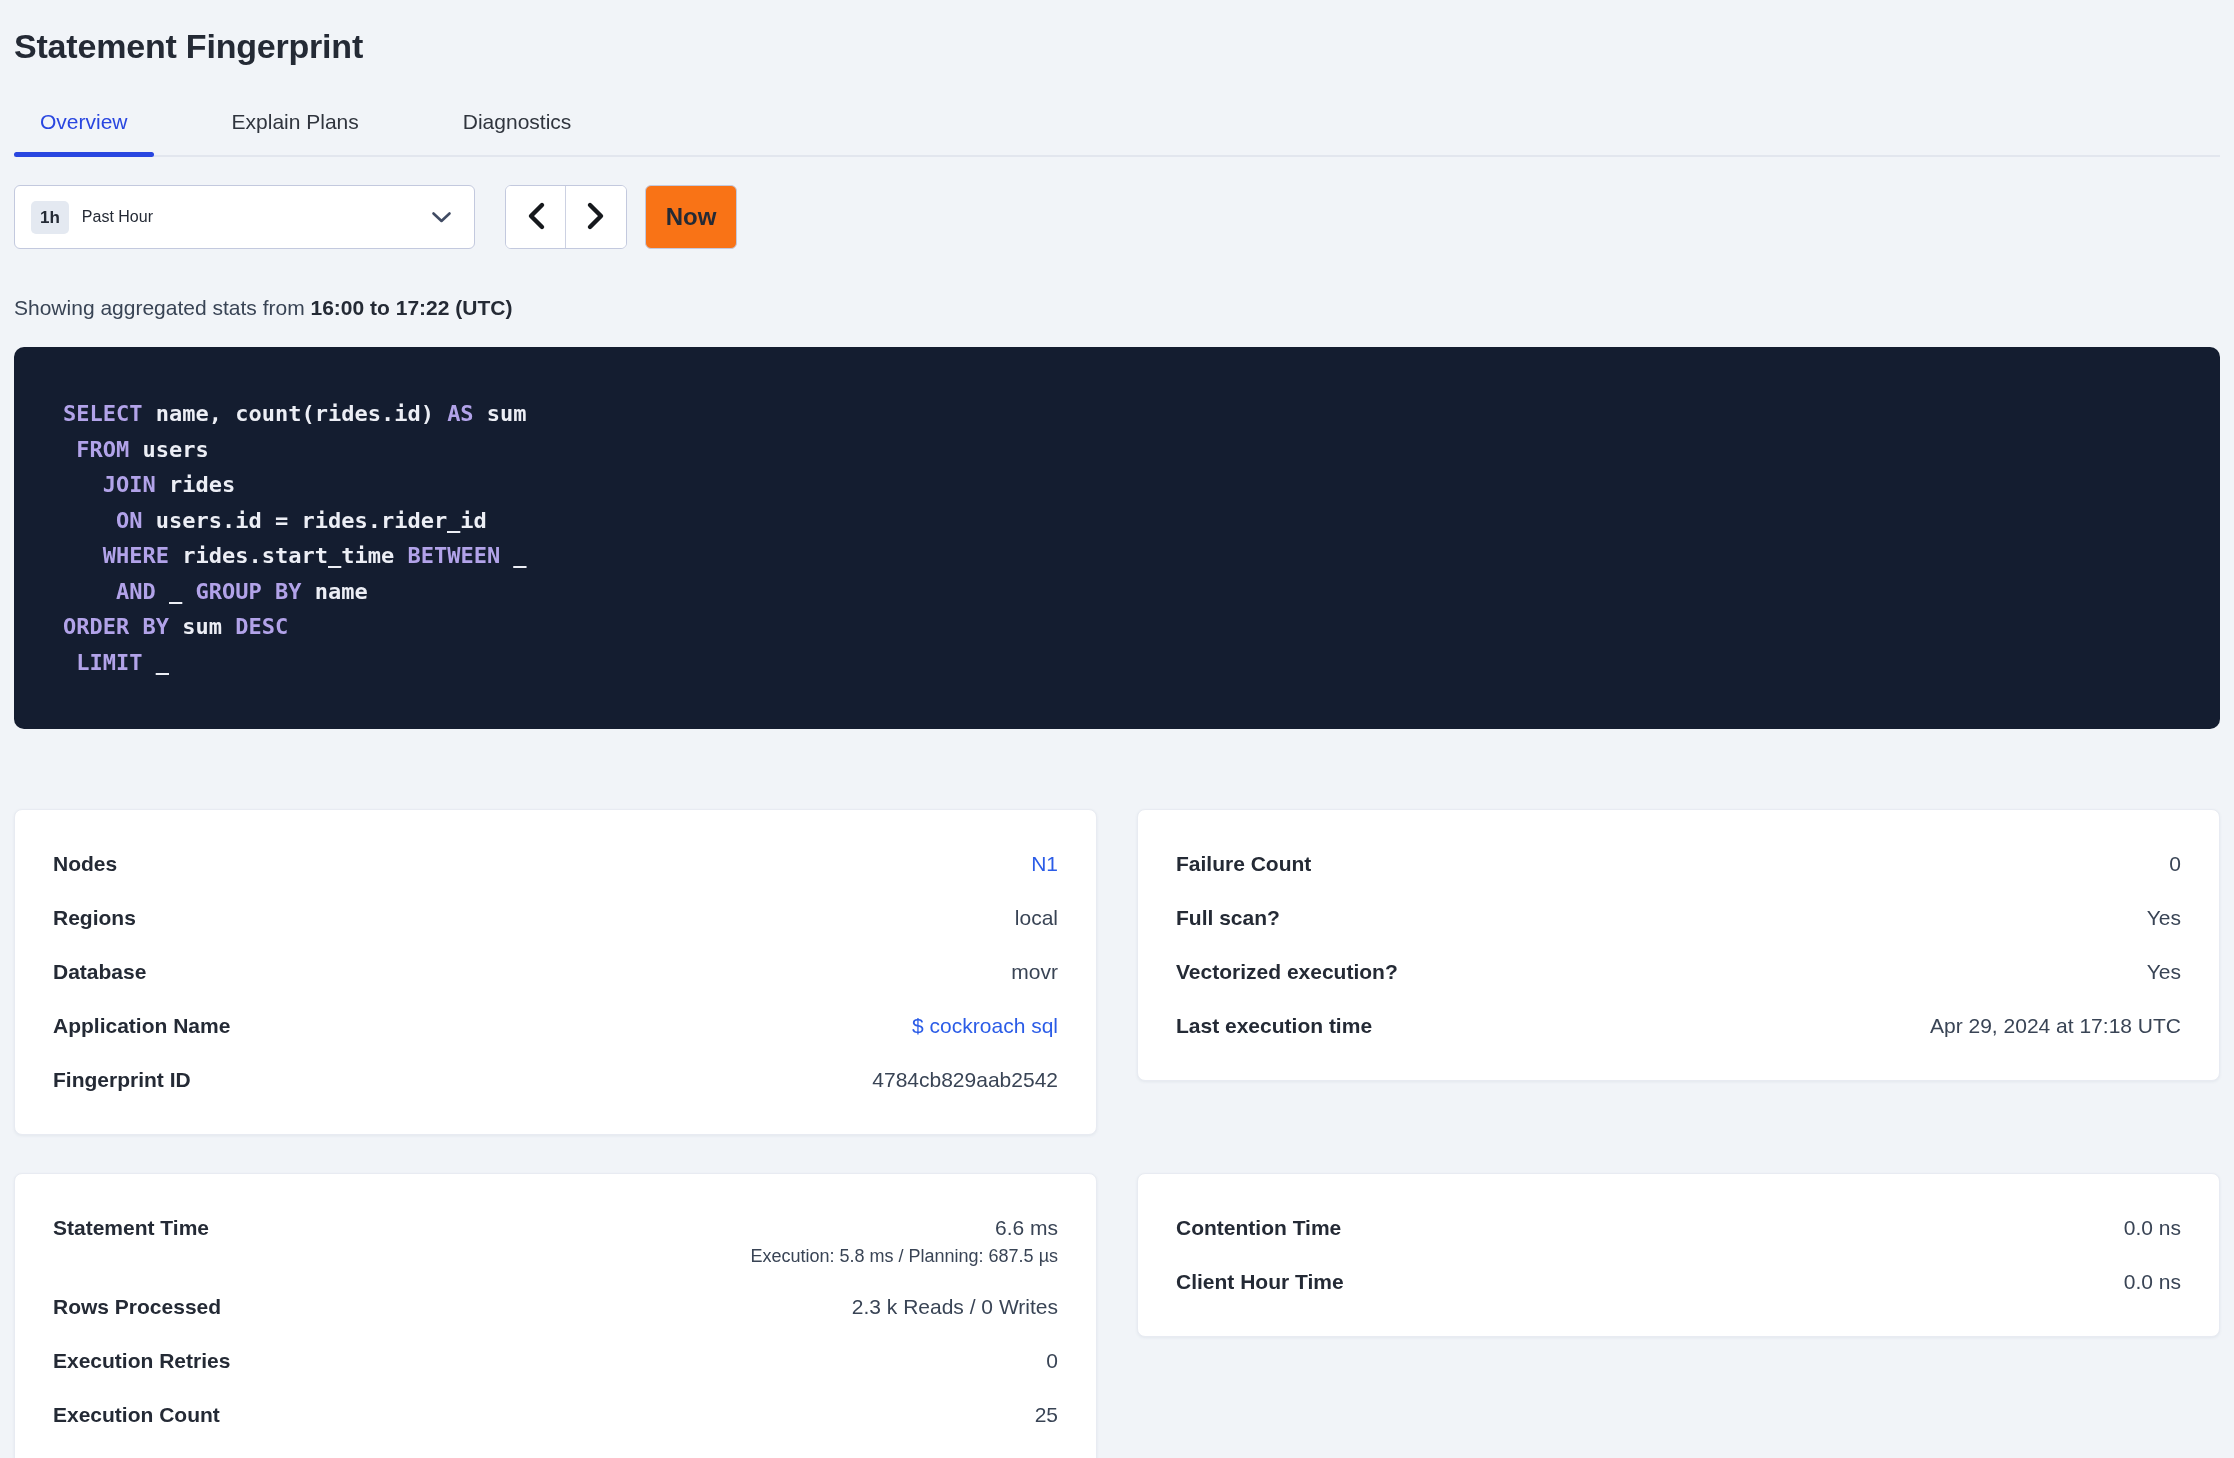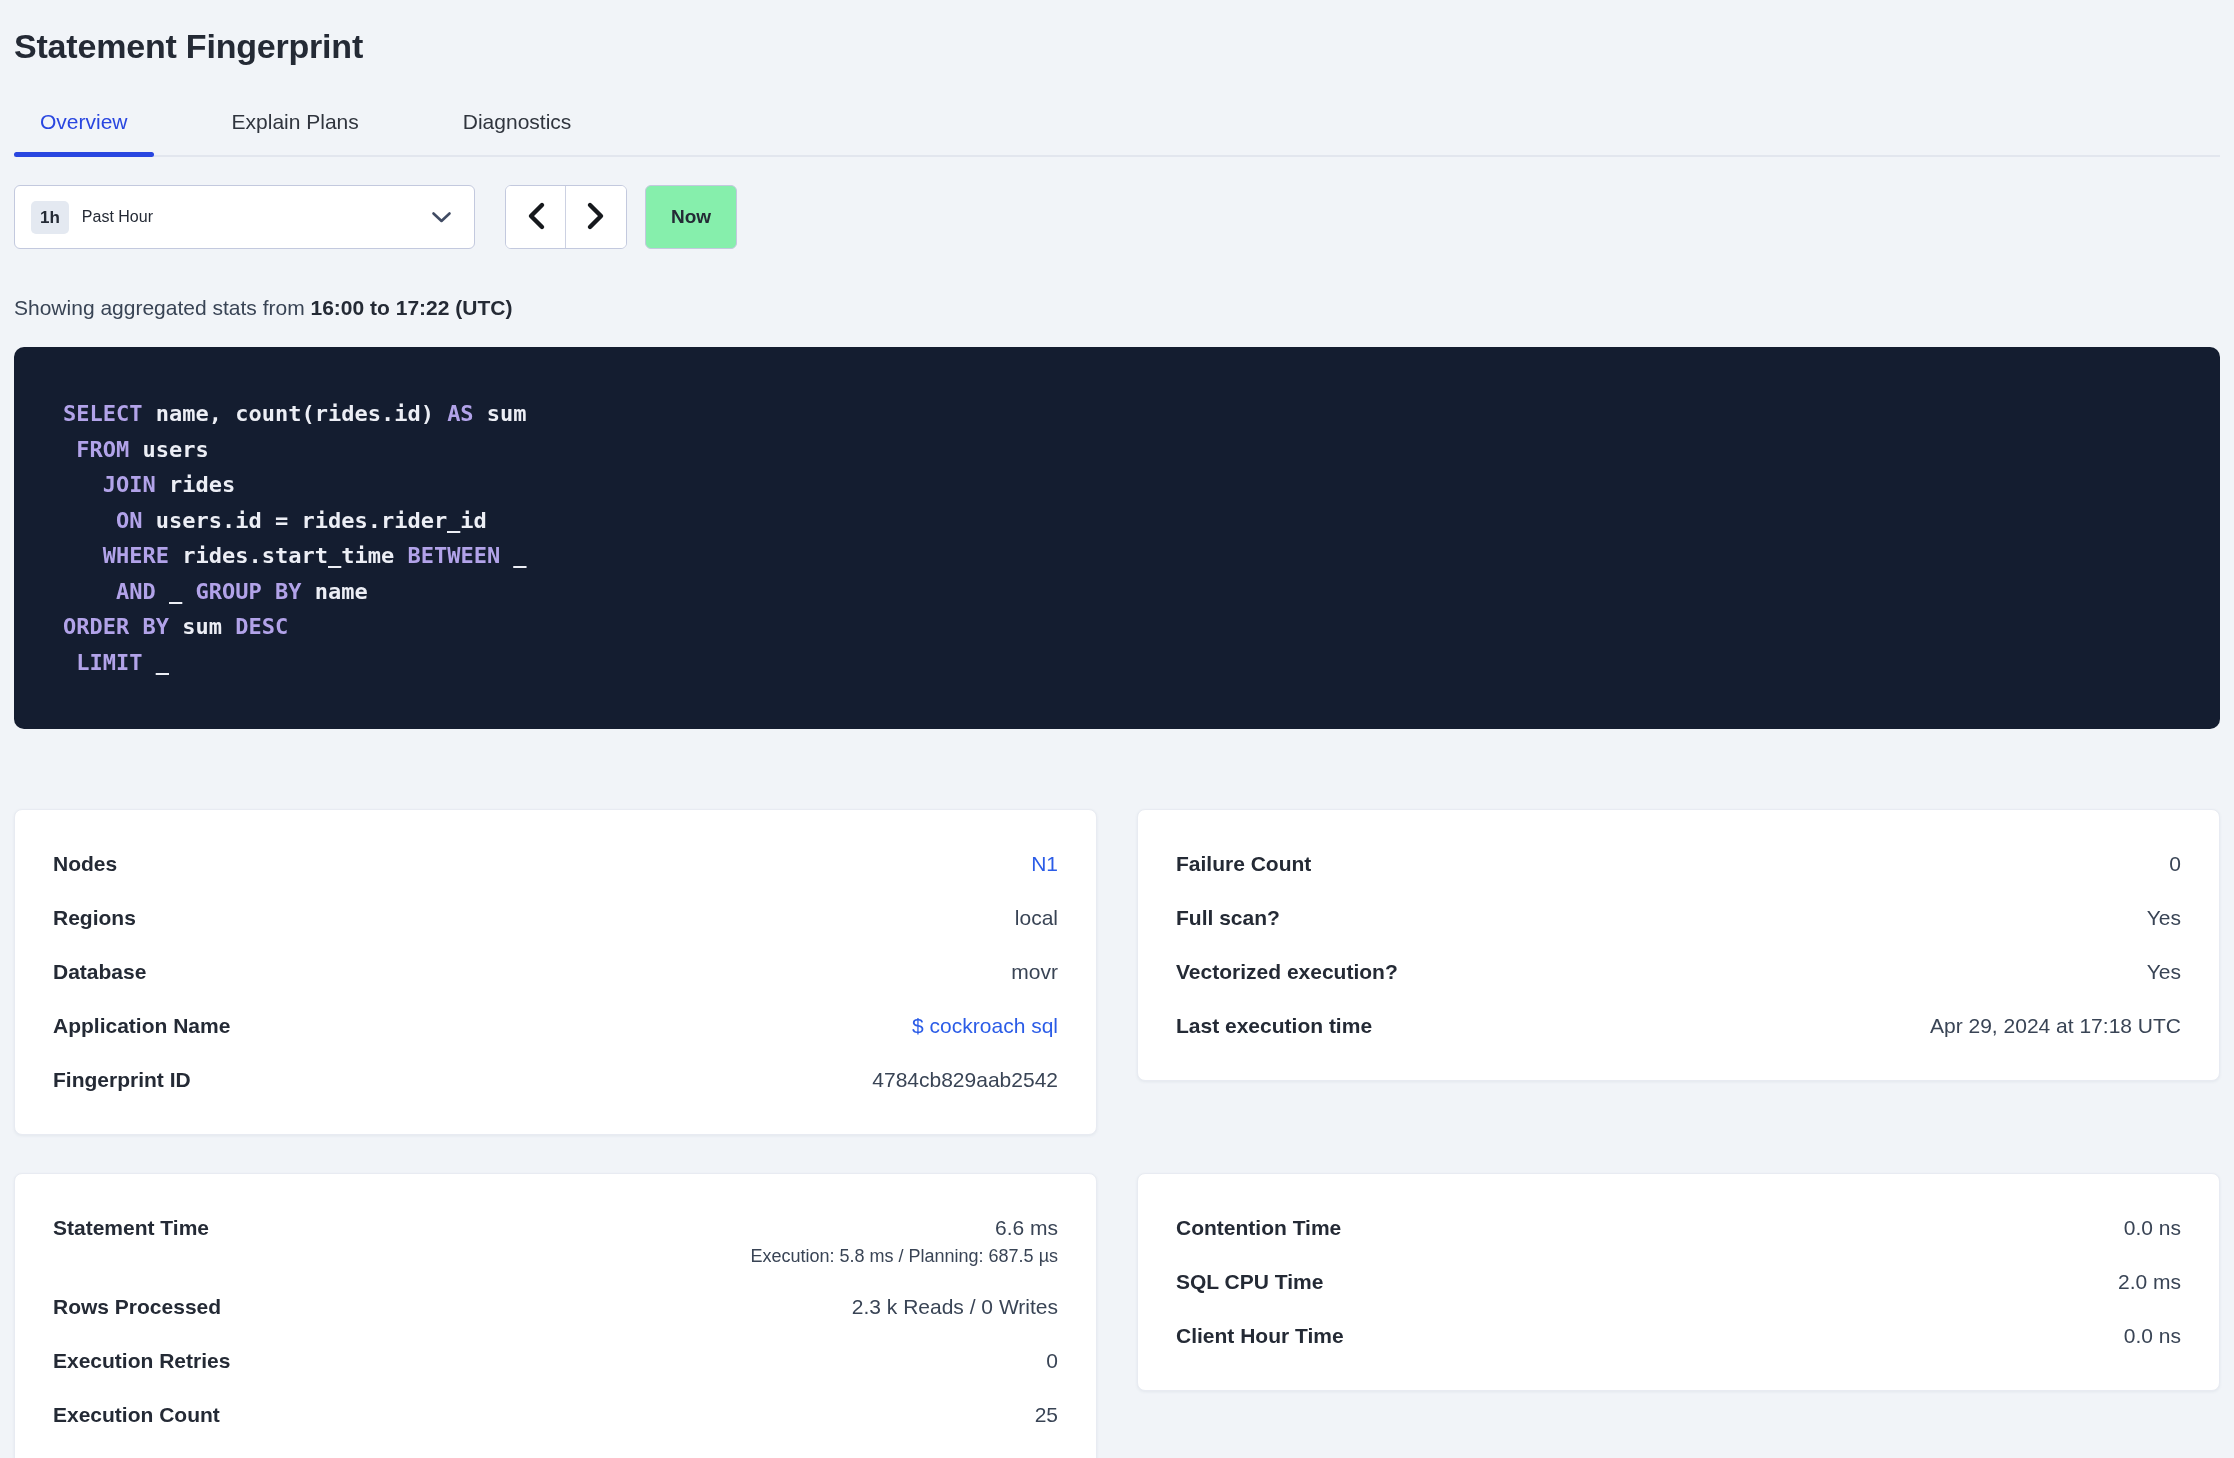--- a/index.html
+++ b/index.html
@@ -35,21 +35,21 @@
 
   
   .toolbar{display:flex;margin-top:28px;height:64px;align-items:stretch;}
   .range-select{width:461px;display:flex;align-items:center;background:#fff;border:1px solid var(--control-border);border-radius:6px;padding:0 22px 0 16px;cursor:pointer;font-family:inherit;}
   .badge{background:var(--badge-bg);color:var(--text-strong);border-radius:5px;font-size:17px;font-weight:700;padding:8px 9px;line-height:17px;}
   .range-label{margin-left:13px;font-size:16px;color:var(--text-strong);}
   .caret{margin-left:auto;display:flex;align-items:center;}
   .arrow-group{margin-left:30px;display:flex;background:#fff;border:1px solid var(--control-border);border-radius:6px;overflow:hidden;}
   .arrow-btn{width:60px;display:flex;align-items:center;justify-content:center;background:#fff;border:none;cursor:pointer;padding:0;}
   .arrow-btn.first{border-right:1px solid #ccd1e2;}
-  .now-btn{margin-left:18px;width:92px;background:#86efac;border:1px solid var(--control-border);border-radius:6px;font-size:19px;font-weight:700;color:var(--text-strong);cursor:pointer;font-family:inherit;}
+  .now-btn{margin-left:18px;width:92px;background:#f97316;border:1px solid var(--control-border);border-radius:6px;font-size:24px;font-weight:700;color:var(--text-strong);cursor:pointer;font-family:inherit;}
 
   
   .stats-line{margin:46px 0 0;font-size:21px;line-height:26px;color:var(--text-body);}
   .stats-line strong{color:var(--text-strong);font-weight:700;}
 
   
   .sql-box{margin-top:26px;background:var(--code-bg);border-radius:10px;padding:49px;}
   .sql-line{font-family:"DejaVu Sans Mono","Liberation Mono",monospace;font-size:22px;line-height:35.5px;font-weight:700;white-space:pre;}
   .kw{color:var(--code-keyword);}
   .pl{color:var(--code-text);}
@@ -194,23 +194,19 @@
         <span class="stat-value">25</span>
       </div>
     </div>
 
     <div class="card">
       <div class="stat-row">
         <span class="stat-label">Contention Time</span>
         <span class="stat-value">0.0 ns</span>
       </div>
       <div class="stat-row">
-        <span class="stat-label">SQL CPU Time</span>
-        <span class="stat-value">2.0 ms</span>
-      </div>
-      <div class="stat-row">
         <span class="stat-label">Client Hour Time</span>
         <span class="stat-value">0.0 ns</span>
       </div>
     </div>
 
   </div>
 </div>
 
 </body></html>

